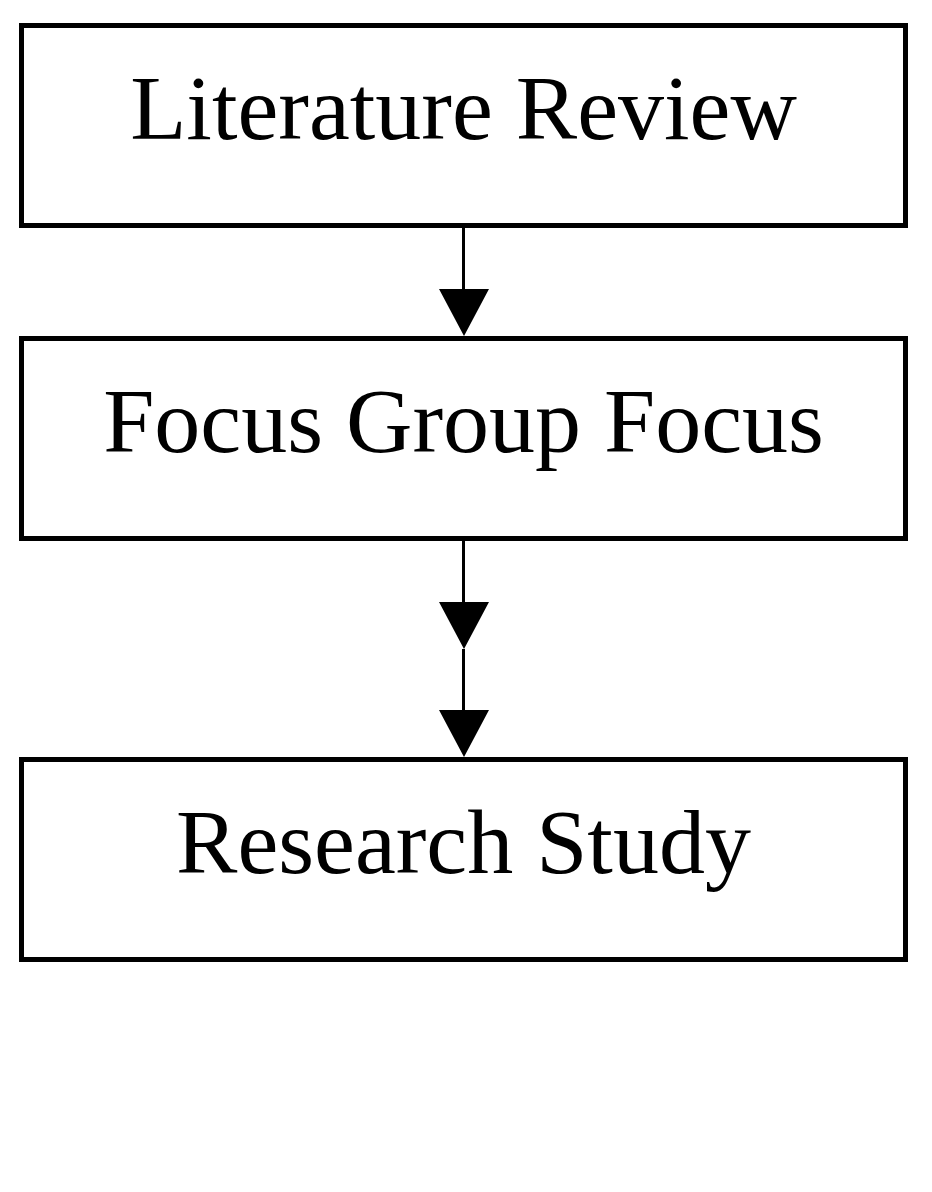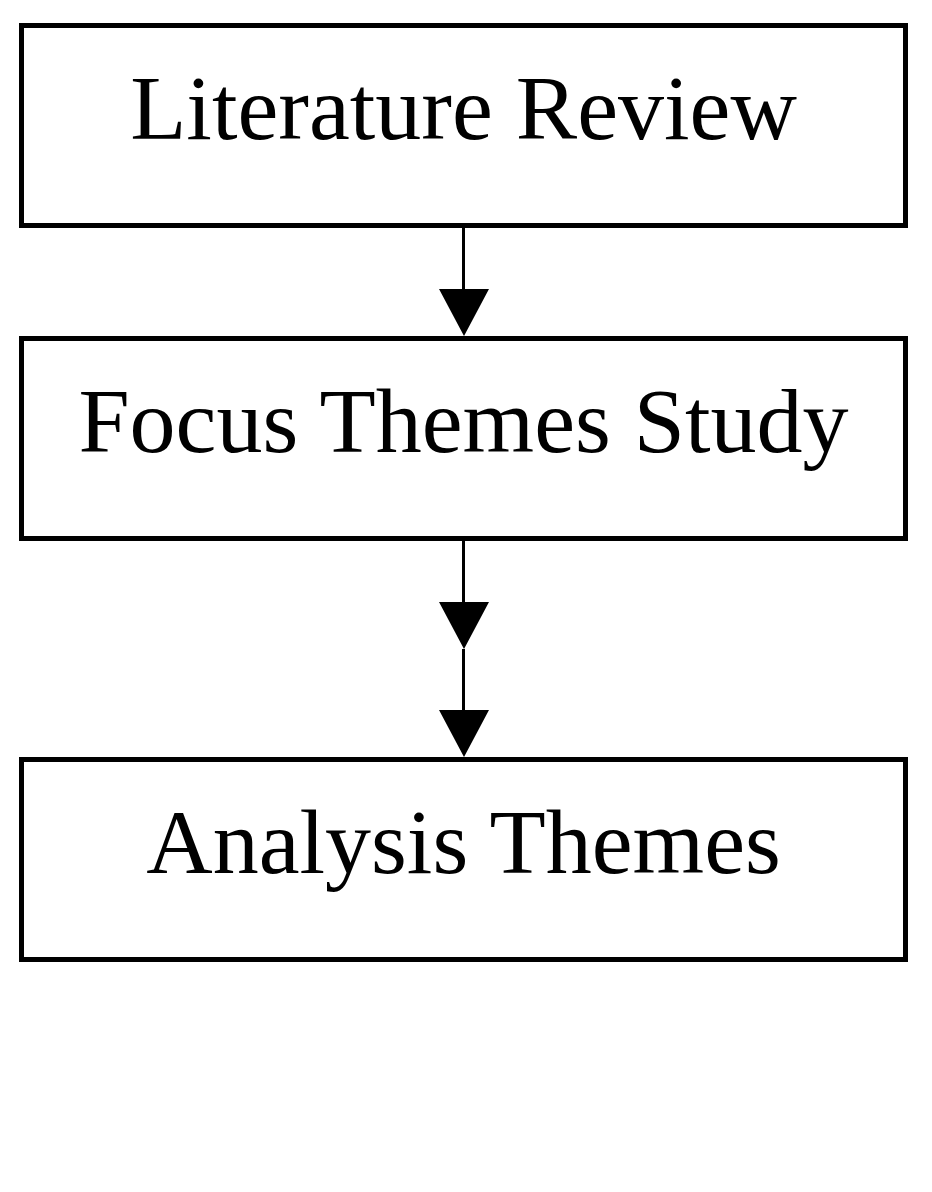--- a/index.html
+++ b/index.html
@@ -62,31 +62,31 @@
   <div class="node">
     <span class="node-label">Literature Review</span>
   </div>
 
   <div class="arrow">
     <div class="arrow-line"></div>
     <div class="arrow-head"></div>
   </div>
 
   <div class="node">
-    <span class="node-label">Focus Themes Study</span>
+    <span class="node-label">Focus Group Focus</span>
   </div>
 
   <div class="arrow">
     <div class="arrow-line"></div>
     <div class="arrow-head"></div>
   </div>
 
 
   <div class="arrow">
     <div class="arrow-line"></div>
     <div class="arrow-head"></div>
   </div>
 
   <div class="node">
-    <span class="node-label">Analysis Themes</span>
+    <span class="node-label">Research Study</span>
   </div>
 
 </div>
 
 </body></html>

